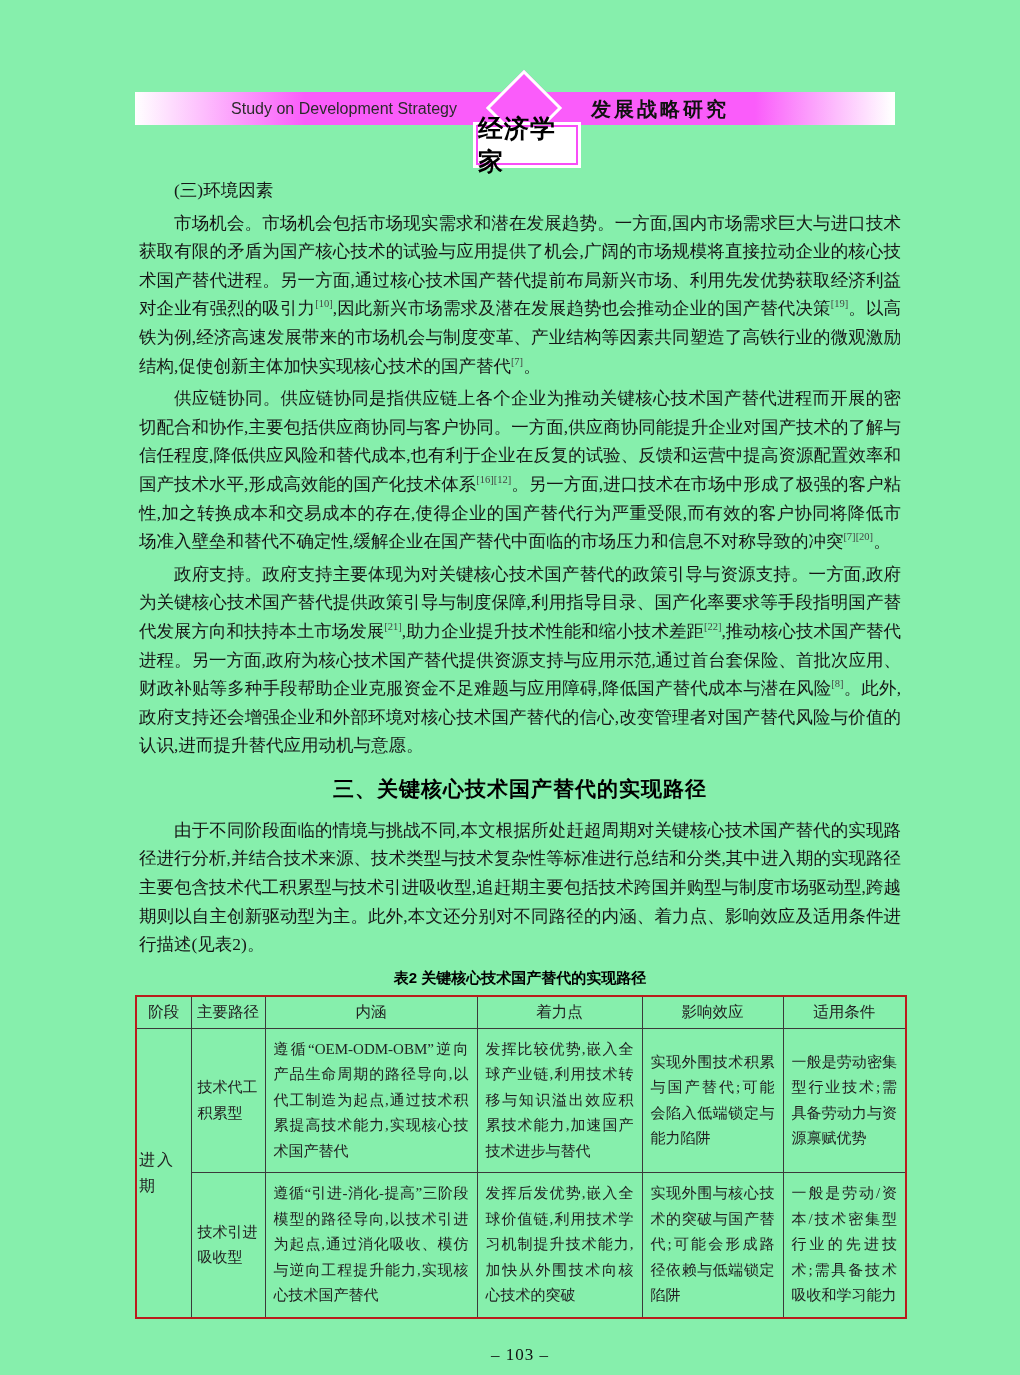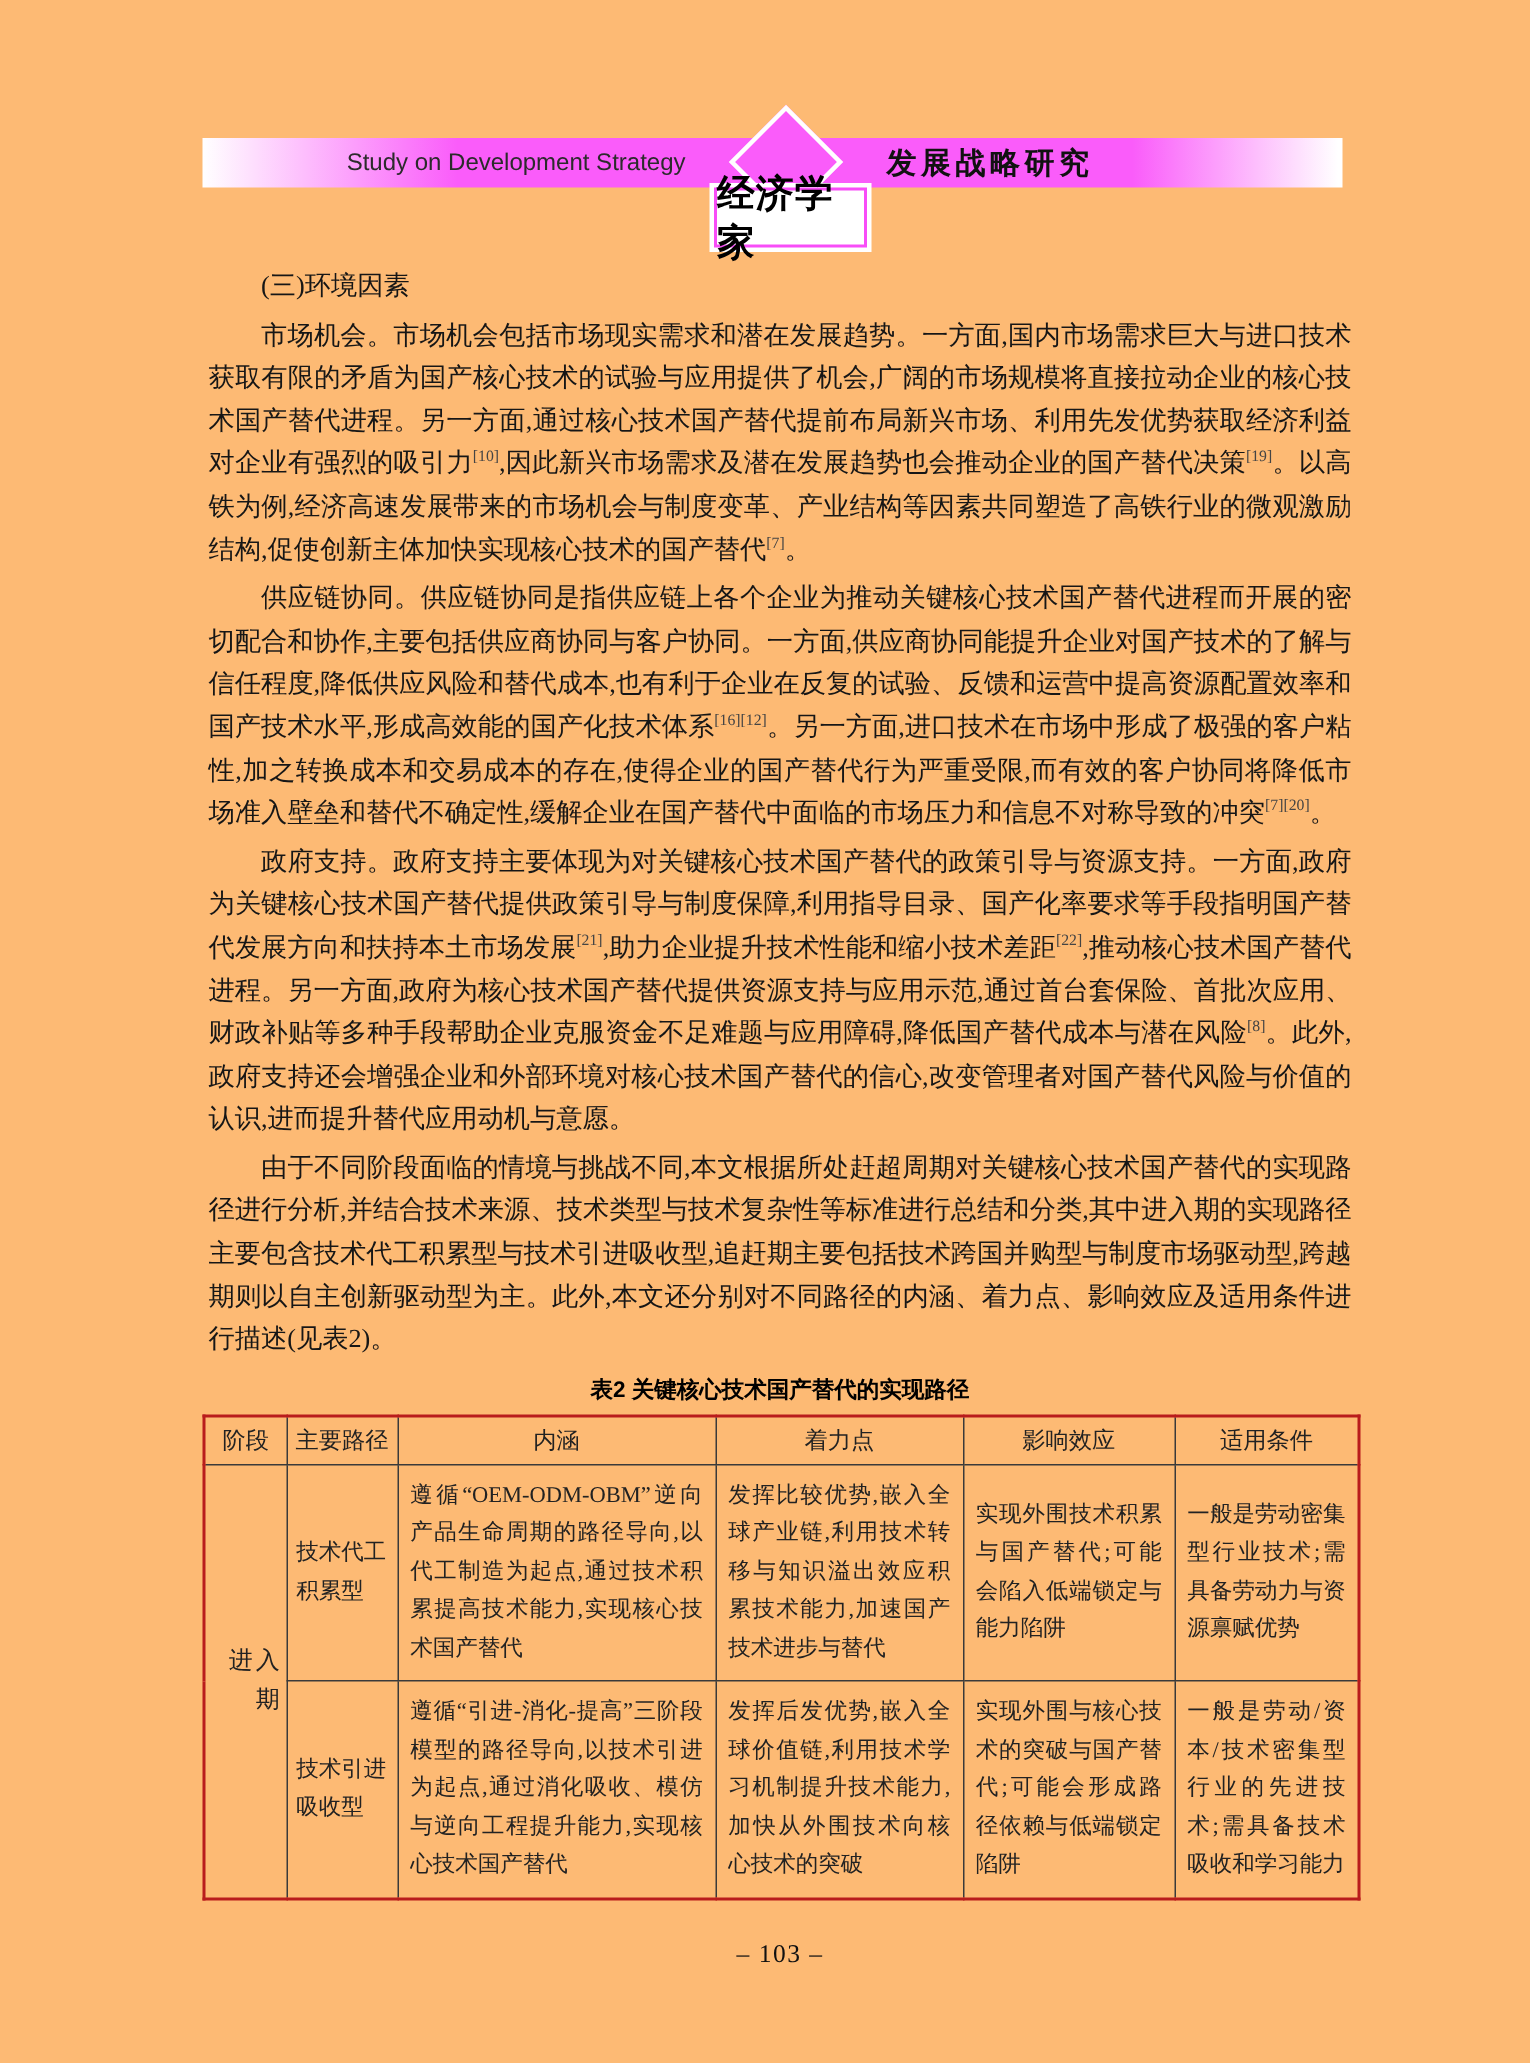--- a/index.html
+++ b/index.html
@@ -1,19 +1,19 @@
 <!DOCTYPE html>
 <html><head>
 <meta charset="utf-8">
 <style>
   html,body{margin:0;padding:0;background:#e9e9e9;}
   .page{
     position:relative;
     width:1020px;height:1375px;
-    background:#fdba74;
+    background:#86efac;
     margin:0 auto;
     font-family:"Liberation Serif","DejaVu Serif",serif;
     color:#1a1a1a;
     overflow:hidden;
   }
   
   .header-band{
     position:absolute;left:135px;top:92px;width:760px;height:33px;
     background:linear-gradient(90deg,#ffffff 0px,#fa5cfa 170px,#fa5cfa 620px,#ffffff 757px);
   }
@@ -68,21 +68,21 @@
   .ctable th{
     font-weight:normal;height:27px;text-align:center;
     font-size:15.5px;padding:2px 4px;
   }
   .ctable td{
     padding:8px 8px;line-height:25.5px;vertical-align:middle;
     text-align:justify;
   }
   .col-stage{width:55px;} .col-path{width:74px;} .col-conn{width:212px;}
   .col-focus{width:165px;} .col-effect{width:141px;} .col-cond{width:123px;}
-  td.cell-stage{text-align:right;font-size:16px;letter-spacing:2px;padding:4px 2px;}
+  td.cell-stage{text-align:left;font-size:16px;letter-spacing:2px;padding:4px 2px;}
   td.cell-path{text-align:left;padding:8px 6px;margin-top:40px;}
   
   .page-number{
     margin-top:26px;text-align:center;
     font-size:17px;color:#111;letter-spacing:1px;
   }
 </style>
 </head>
 <body>
 
@@ -98,20 +98,21 @@
   <div class="content">
 
     <p class="sub-heading">(三)环境因素</p>
 
     <p>市场机会。市场机会包括市场现实需求和潜在发展趋势。一方面,国内市场需求巨大与进口技术获取有限的矛盾为国产核心技术的试验与应用提供了机会,广阔的市场规模将直接拉动企业的核心技术国产替代进程。另一方面,通过核心技术国产替代提前布局新兴市场、利用先发优势获取经济利益对企业有强烈的吸引力<sup>[10]</sup>,因此新兴市场需求及潜在发展趋势也会推动企业的国产替代决策<sup>[19]</sup>。以高铁为例,经济高速发展带来的市场机会与制度变革、产业结构等因素共同塑造了高铁行业的微观激励结构,促使创新主体加快实现核心技术的国产替代<sup>[7]</sup>。</p>
 
     <p>供应链协同。供应链协同是指供应链上各个企业为推动关键核心技术国产替代进程而开展的密切配合和协作,主要包括供应商协同与客户协同。一方面,供应商协同能提升企业对国产技术的了解与信任程度,降低供应风险和替代成本,也有利于企业在反复的试验、反馈和运营中提高资源配置效率和国产技术水平,形成高效能的国产化技术体系<sup>[16]</sup><sup>[12]</sup>。另一方面,进口技术在市场中形成了极强的客户粘性,加之转换成本和交易成本的存在,使得企业的国产替代行为严重受限,而有效的客户协同将降低市场准入壁垒和替代不确定性,缓解企业在国产替代中面临的市场压力和信息不对称导致的冲突<sup>[7]</sup><sup>[20]</sup>。</p>
 
     <p>政府支持。政府支持主要体现为对关键核心技术国产替代的政策引导与资源支持。一方面,政府为关键核心技术国产替代提供政策引导与制度保障,利用指导目录、国产化率要求等手段指明国产替代发展方向和扶持本土市场发展<sup>[21]</sup>,助力企业提升技术性能和缩小技术差距<sup>[22]</sup>,推动核心技术国产替代进程。另一方面,政府为核心技术国产替代提供资源支持与应用示范,通过首台套保险、首批次应用、财政补贴等多种手段帮助企业克服资金不足难题与应用障碍,降低国产替代成本与潜在风险<sup>[8]</sup>。此外,政府支持还会增强企业和外部环境对核心技术国产替代的信心,改变管理者对国产替代风险与价值的认识,进而提升替代应用动机与意愿。</p>
 
+    <h2 class="section-title">三、关键核心技术国产替代的实现路径</h2>
 
     <p>由于不同阶段面临的情境与挑战不同,本文根据所处赶超周期对关键核心技术国产替代的实现路径进行分析,并结合技术来源、技术类型与技术复杂性等标准进行总结和分类,其中进入期的实现路径主要包含技术代工积累型与技术引进吸收型,追赶期主要包括技术跨国并购型与制度市场驱动型,跨越期则以自主创新驱动型为主。此外,本文还分别对不同路径的内涵、着力点、影响效应及适用条件进行描述(见表2)。</p>
 
     <div class="table-caption">表2  关键核心技术国产替代的实现路径</div>
 
     <table class="ctable">
       <colgroup>
         <col class="col-stage">
           <col class="col-path">
           <col class="col-conn">

